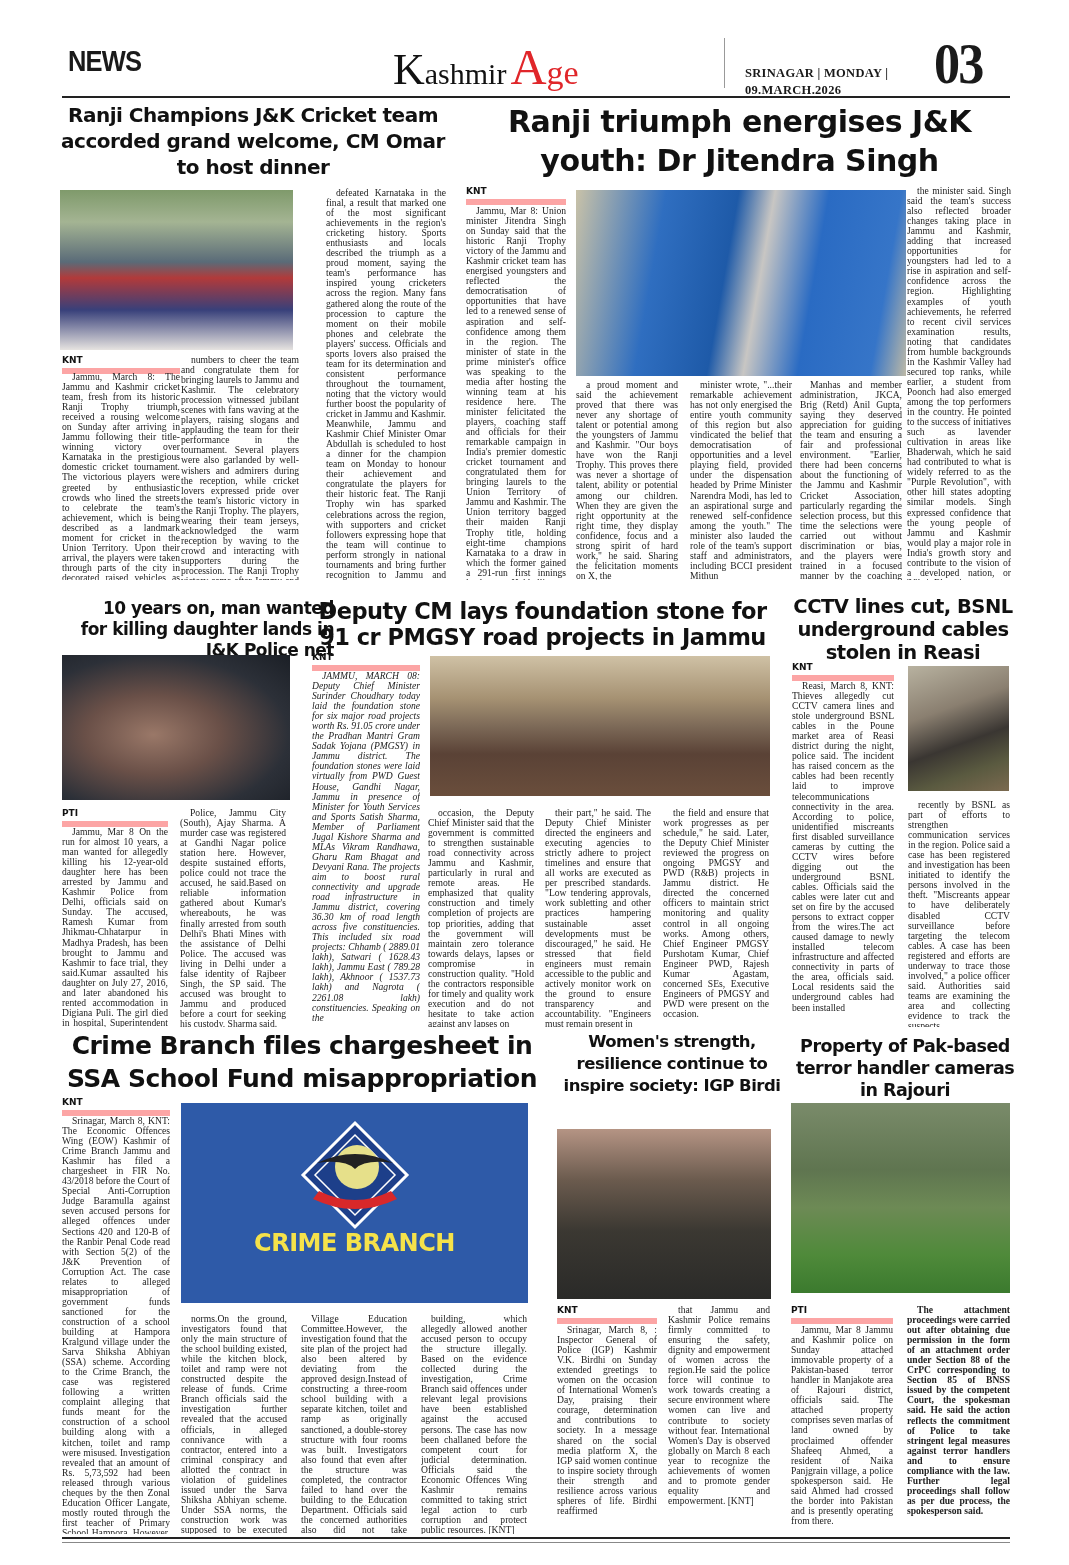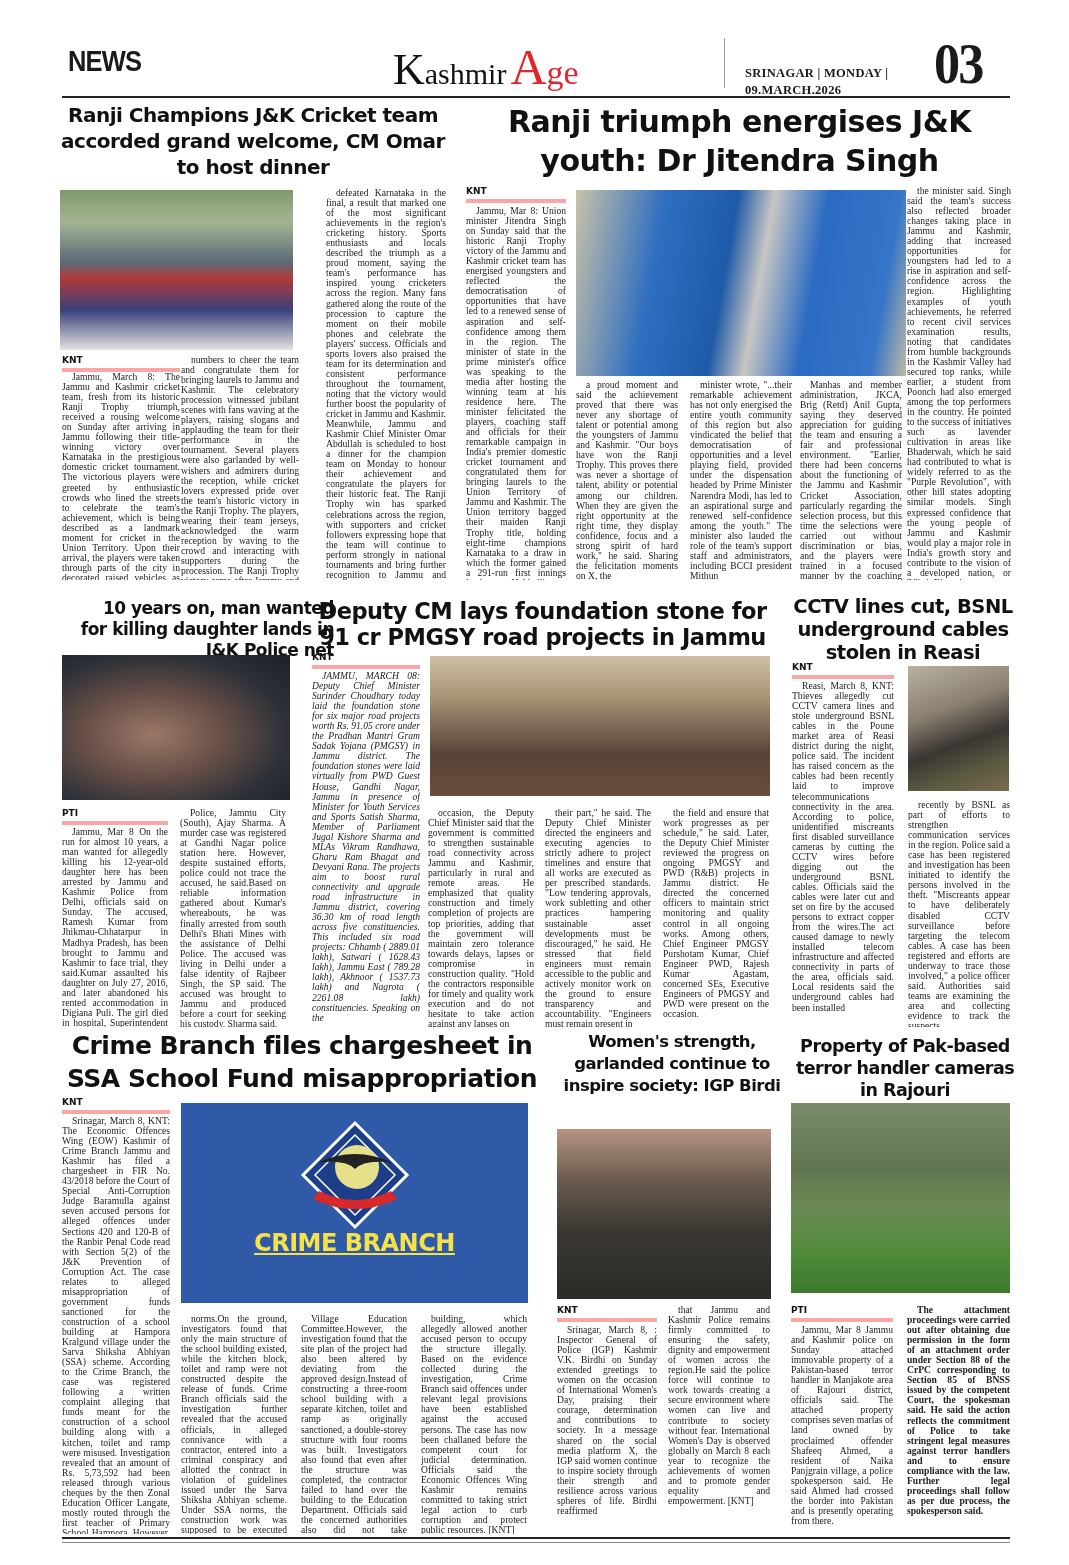--- a/index.html
+++ b/index.html
@@ -23,21 +23,21 @@
   .headline { font-family: "DejaVu Sans", sans-serif; font-weight: 700; text-align: center; color: #111; letter-spacing: -0.5px; }
   .h1 { left: 58px; top: 102px; width: 390px; font-size: 20px; line-height: 26px; }
   .h2 { left: 462px; top: 102px; width: 555px; font-size: 30px; line-height: 39px; }
   .h3 { left: 72px; top: 598px; width: 262px; font-size: 17px; line-height: 21px; text-align: right; }
   .h4 { left: 305px; top: 598px; width: 475px; font-size: 22.5px; line-height: 26px; }
   .h5 { left: 783px; top: 595px; width: 240px; font-size: 19.5px; line-height: 23px; }
   .h6 { left: 58px; top: 1029px; width: 488px; font-size: 25px; line-height: 33px; }
   .h7 { left: 552px; top: 1031px; width: 240px; font-size: 16.5px; line-height: 22px; }
   .h8 { left: 785px; top: 1035px; width: 240px; font-size: 17.5px; line-height: 22px; }
 
-  .credit { font-family: "DejaVu Sans", sans-serif; font-weight: 700; font-size: 9px; color: #111; border-bottom: 4px solid #fca5a5; padding-bottom: 3px; }
+  .credit { font-family: "DejaVu Sans", sans-serif; font-weight: 700; font-size: 9px; color: #111; border-bottom: 6px solid #fca5a5; padding-bottom: 3px; }
 
   .col { font-family: "Liberation Serif", serif; font-size: 9.6px; line-height: 10.05px; text-align: justify; color: #222; hyphens: auto; }
   .col p { text-indent: 10px; }
 
   .photo { overflow: hidden; }
   .ph-cricket1 { background: linear-gradient(180deg, #7f9a6b 0%, #a4b493 20%, #5a6b78 45%, #b23a3a 55%, #38407a 75%, #e6e3e0 100%); }
   .ph-cricket2 { background: linear-gradient(100deg, #c9c2a8 0%, #2f6ec0 25%, #1e5aa8 45%, #c8c6c3 55%, #2a6bc3 70%, #3675c8 90%, #bdb9a6 100%); }
   .ph-cuffs { background: radial-gradient(ellipse at 40% 55%, #9a7868 0%, #6a5048 35%, #2c3038 70%, #1b1f26 100%); }
   .ph-meeting { background: linear-gradient(180deg, #cfc1a5 0%, #a69273 30%, #7d6a58 50%, #5a4236 70%, #6a4e3c 100%); }
   .ph-cable { background: linear-gradient(160deg, #b8b2a0 0%, #8a7f70 35%, #3a3632 60%, #5a5a40 80%, #7b6a50 100%); }
@@ -137,33 +137,33 @@
     <p>Srinagar, March 8, KNT: The Economic Offences Wing (EOW) Kashmir of Crime Branch Jammu and Kashmir has filed a chargesheet in FIR No. 43/2018 before the Court of Special Anti-Corruption Judge Baramulla against seven accused persons for alleged offences under Sections 420 and 120-B of the Ranbir Penal Code read with Section 5(2) of the J&amp;K Prevention of Corruption Act. The case relates to alleged misappropriation of government funds sanctioned for the construction of a school building at Hampora Kralgund village under the Sarva Shiksha Abhiyan (SSA) scheme. According to the Crime Branch, the case was registered following a written complaint alleging that funds meant for the construction of a school building along with a kitchen, toilet and ramp were misused. Investigation revealed that an amount of Rs. 5,73,592 had been released through various cheques by the then Zonal Education Officer Langate, mostly routed through the first teacher of Primary School Hampora. However, officials said the approved works were not executed in accordance with</p>
   </div>
 <div class="abs photo ph-crime" style="left:181px;top:1103px;width:347px;height:200px;">
   <svg class="cb-emblem" viewBox="0 0 120 120">
     <polygon points="60,8 112,60 60,112 8,60" fill="#1d3f8a" stroke="#ffffff" stroke-width="3"></polygon>
     <polygon points="60,20 100,60 60,100 20,60" fill="none" stroke="#ffffff" stroke-width="1.5"></polygon>
     <circle cx="62" cy="52" r="22" fill="#e6e08a"></circle>
     <path d="M22 48 Q60 30 98 48 Q70 44 60 54 Q50 44 22 48 Z" fill="#222"></path>
     <path d="M18 84 Q60 104 102 84 L96 76 Q60 94 24 76 Z" fill="#d8282a"></path>
   </svg>
-  <div class="cb-text" style="top:126px;font-size:24px;text-decoration:underline;">CRIME BRANCH</div>
+  <div class="cb-text" style="top:126px;font-size:24px;">CRIME BRANCH</div>
 </div>
 <div class="abs col" style="left:181px;top:1314px;width:106px;height:220px;overflow:hidden;">
     <p>norms.On the ground, investigators found that only the main structure of the school building existed, while the kitchen block, toilet and ramp were not constructed despite the release of funds. Crime Branch officials said the investigation further revealed that the accused officials, in alleged connivance with a contractor, entered into a criminal conspiracy and allotted the contract in violation of guidelines issued under the Sarva Shiksha Abhiyan scheme. Under SSA norms, the construction work was supposed to be executed through members of the</p>
   </div>
 <div class="abs col" style="left:301px;top:1314px;width:106px;height:220px;overflow:hidden;">
     <p>Village Education Committee.However, the investigation found that the site plan of the project had also been altered by deviating from the approved design.Instead of constructing a three-room school building with a separate kitchen, toilet and ramp as originally sanctioned, a double-storey structure with four rooms was built. Investigators also found that even after the structure was completed, the contractor failed to hand over the building to the Education Department. Officials said the concerned authorities also did not take possession of the</p>
   </div>
 <div class="abs col" style="left:421px;top:1314px;width:106px;height:220px;overflow:hidden;">
     <p>building, which allegedly allowed another accused person to occupy the structure illegally. Based on the evidence collected during the investigation, Crime Branch said offences under relevant legal provisions have been established against the accused persons. The case has now been challaned before the competent court for judicial determination. Officials said the Economic Offences Wing Kashmir remains committed to taking strict legal action to curb corruption and protect public resources. [KNT]</p>
   </div>
 
-<div class="abs headline h7">Women's strength, garlanded continue to inspire society: IGP Birdi</div>
+<div class="abs headline h7">Women's strength, resilience continue to inspire society: IGP Birdi</div>
 <div class="abs photo ph-igp" style="left:557px;top:1129px;width:214px;height:170px;"></div>
 <div class="abs credit" style="left:557px;top:1305px;width:100px;">KNT</div>
 <div class="abs col" style="left:557px;top:1325px;width:100px;height:209px;overflow:hidden;">
     <p>Srinagar, March 8, : Inspector General of Police (IGP) Kashmir V.K. Birdhi on Sunday extended greetings to women on the occasion of International Women's Day, praising their courage, determination and contributions to society. In a message shared on the social media platform X, the IGP said women continue to inspire society through their strength and resilience across various spheres of life. Birdhi reaffirmed</p>
   </div>
 <div class="abs col" style="left:668px;top:1305px;width:102px;height:229px;overflow:hidden;">
     <p>that Jammu and Kashmir Police remains firmly committed to ensuring the safety, dignity and empowerment of women across the region.He said the police force will continue to work towards creating a secure environment where women can live and contribute to society without fear. International Women's Day is observed globally on March 8 each year to recognize the achievements of women and to promote gender equality and empowerment. [KNT]</p>
   </div>
 
 <div class="abs headline h8">Property of Pak-based terror handler cameras in Rajouri</div>

